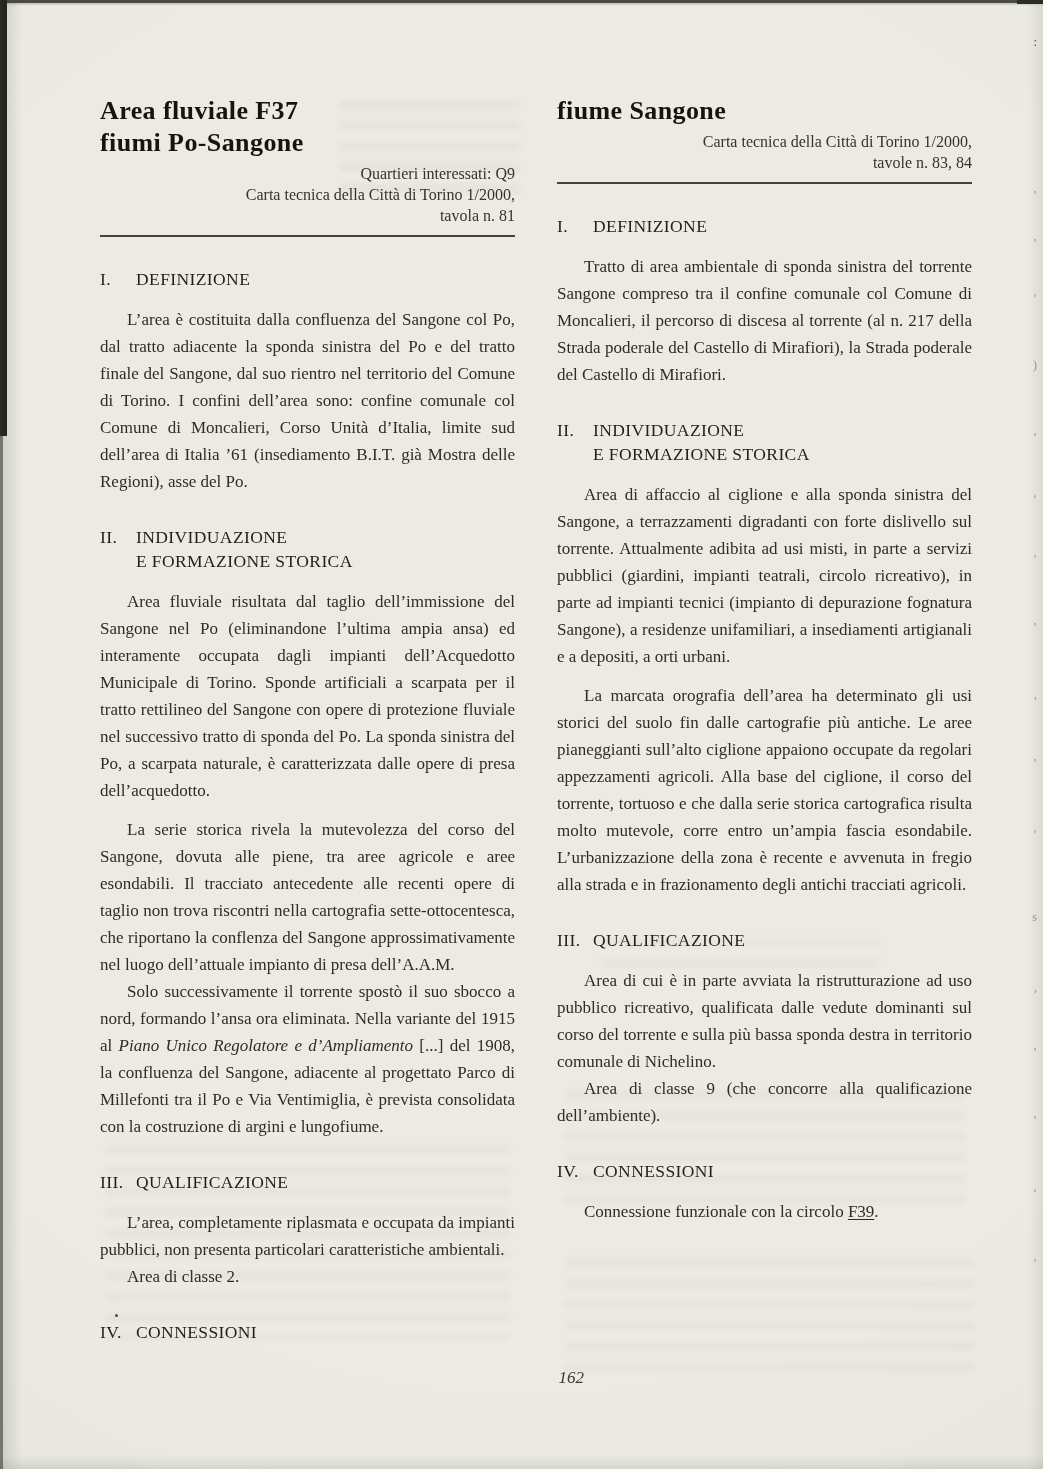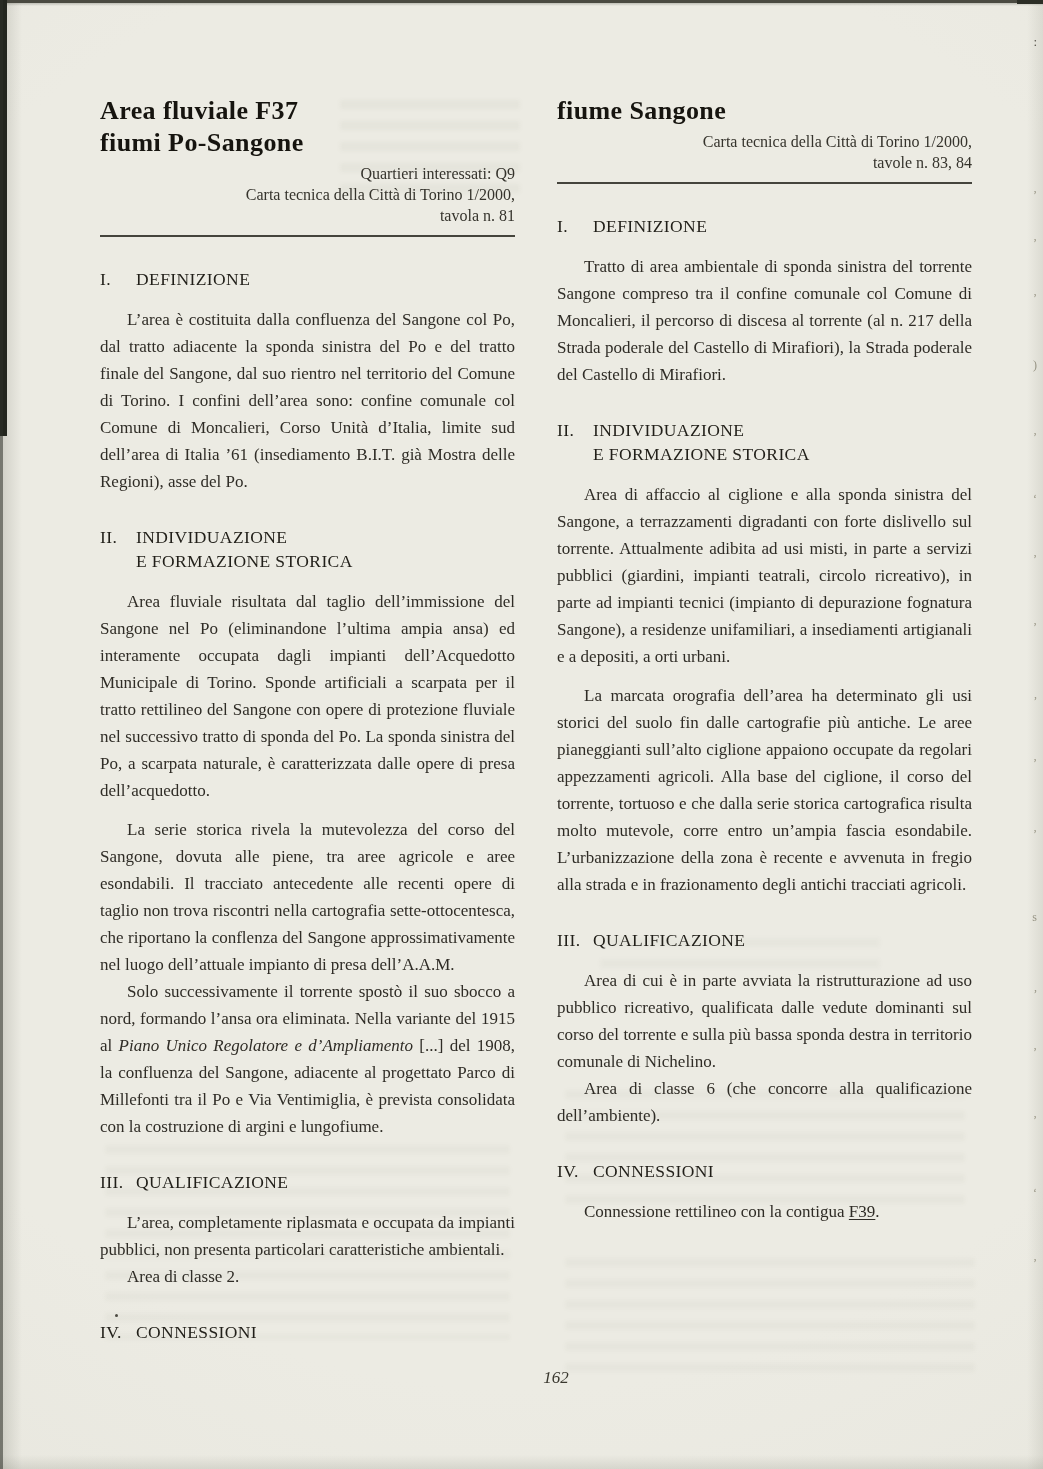--- a/index.html
+++ b/index.html
@@ -37,21 +37,21 @@
   .hnum{flex:0 0 36px;}
   .htext{flex:1;}
   .heading.speck{position:relative;}
   .heading.speck::before{content:"";position:absolute;left:15px;top:-6px;width:3px;height:3px;border-radius:50%;background:#4c4a41;}
 
   .para{margin:0;font-size:17px;line-height:27px;text-align:justify;text-indent:27px;color:#2f2c26;}
   .para.gap{margin-top:12px;}
   .it{font-style:italic;}
   .un{text-decoration:underline;text-underline-offset:2px;}
 
-  .page-number{position:absolute;left:496px;top:1368px;width:120px;text-align:center;font-style:italic;font-size:17px;color:#3a382f;}
+  .page-number{position:absolute;left:464px;top:1368px;width:120px;text-align:right;font-style:italic;font-size:17px;color:#3a382f;}
 
   .edge-marks{position:absolute;right:0;top:0;width:20px;height:100%;}
   .edge-mark{position:absolute;right:6px;font-size:12px;color:#84816f;opacity:.8;}
   .edge-mark:first-child{color:#55534a;font-size:13px;opacity:1;}
 
   .smudge{position:absolute;filter:blur(2px);opacity:.55;pointer-events:none;
     background:repeating-linear-gradient(180deg, rgba(112,118,96,.10) 0 9px, rgba(112,118,96,0) 9px 21px);}
 </style>
 </head>
 <body>
@@ -139,28 +139,28 @@
           </h2>
           <p class="para"><span>Area di affaccio al ciglione e alla sponda sinistra del Sangone, a terrazzamenti digradanti con forte dislivello sul torrente. Attualmente adibita ad usi misti, in parte a servizi pubblici (giardini, impianti teatrali, circolo ricreativo), in parte ad impianti tecnici (impianto di depurazione fognatura Sangone), a residenze unifamiliari, a insediamenti artigianali e a depositi, a orti urbani.</span></p>
           <p class="para gap"><span>La marcata orografia dell’area ha determinato gli usi storici del suolo fin dalle cartografie più antiche. Le aree pianeggianti sull’alto ciglione appaiono occupate da regolari appezzamenti agricoli. Alla base del ciglione, il corso del torrente, tortuoso e che dalla serie storica cartografica risulta molto mutevole, corre entro un’ampia fascia esondabile. L’urbanizzazione della zona è recente e avvenuta in fregio alla strada e in frazionamento degli antichi tracciati agricoli.</span></p>
         </section>
         <section class="section">
           <h2 class="heading">
             <span class="hnum">III.</span>
             <span class="htext">QUALIFICAZIONE</span>
           </h2>
           <p class="para"><span>Area di cui è in parte avviata la ristrutturazione ad uso pubblico ricreativo, qualificata dalle vedute dominanti sul corso del torrente e sulla più bassa sponda destra in territorio comunale di Nichelino.</span></p>
-          <p class="para"><span>Area di classe 6 (che concorre alla qualificazione dell’ambiente).</span></p>
+          <p class="para"><span>Area di classe 9 (che concorre alla qualificazione dell’ambiente).</span></p>
         </section>
         <section class="section">
           <h2 class="heading">
             <span class="hnum">IV.</span>
             <span class="htext">CONNESSIONI</span>
           </h2>
-          <p class="para"><span>Connessione rettilineo con la contigua </span><span class="un">F39</span><span>.</span></p>
+          <p class="para"><span>Connessione funzionale con la circolo </span><span class="un">F39</span><span>.</span></p>
         </section>
       </div>
   </div>
 
   <div class="page-number">162</div>
 
   <div class="edge-marks">
       <span class="edge-mark" style="top: 34px;">:</span>
       <span class="edge-mark" style="top: 188px;">’</span>
       <span class="edge-mark" style="top: 236px;">’</span>

